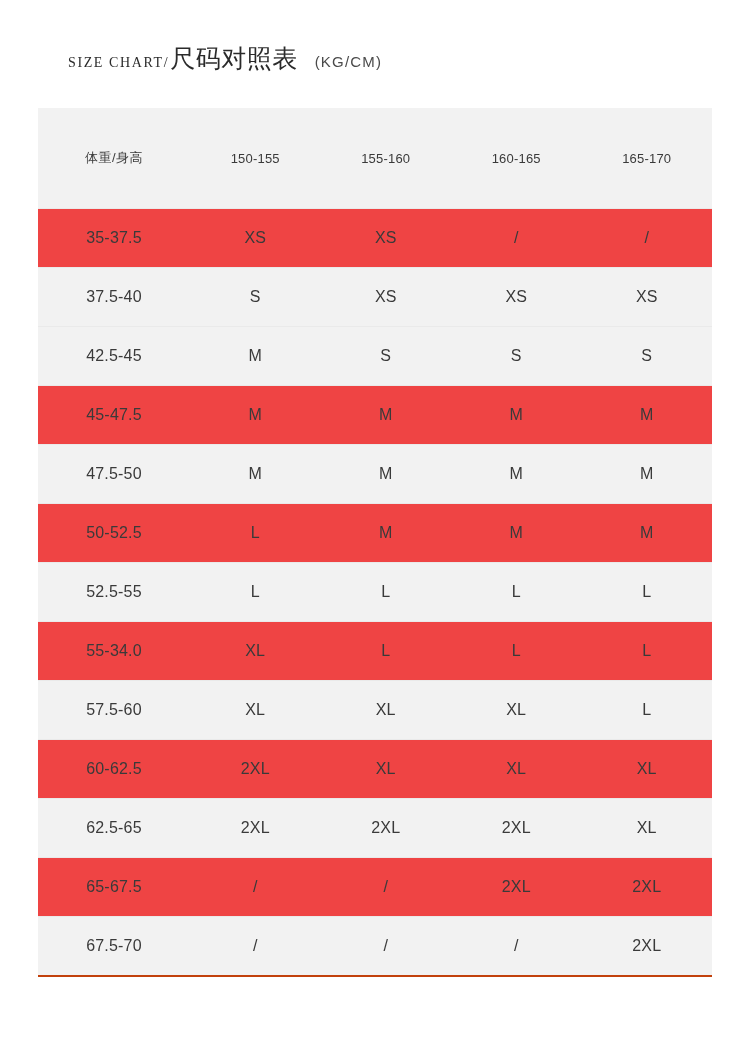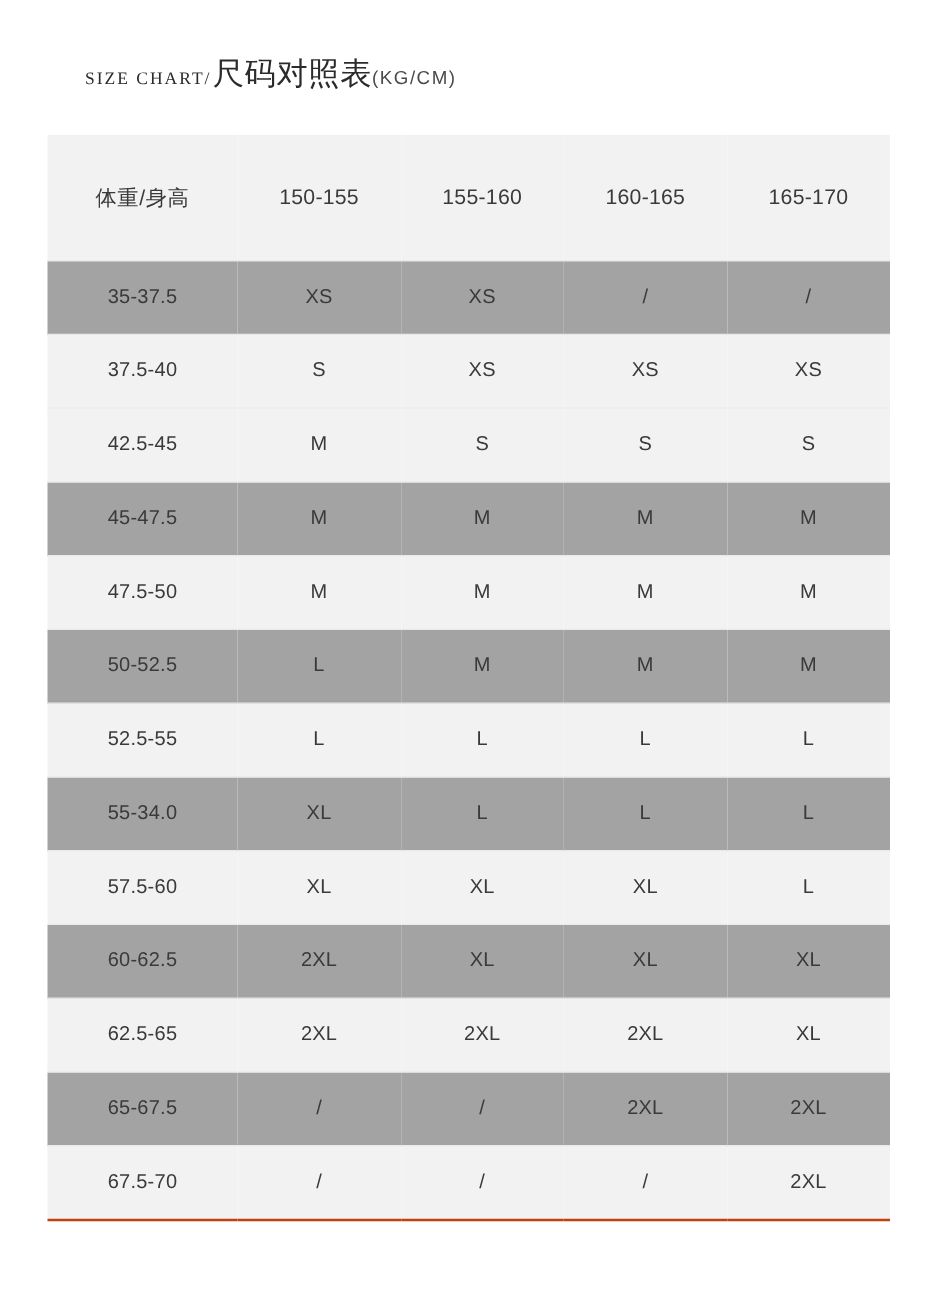--- a/index.html
+++ b/index.html
@@ -46,21 +46,21 @@
     color: #2b2b2b;
     font-weight: 400;
     margin-left: 1px;
   }
   .title-unit {
     font-family: "Liberation Sans", "DejaVu Sans", sans-serif;
     font-size: 15px;
     letter-spacing: 1.2px;
     color: #4a4a4a;
     font-weight: 400;
-    margin-left: 0px;
+    margin-left: 17px;
   }
 
   
   .size-table {
     position: absolute;
     left: 38px;
     top: 108px;
     width: 674px;
     border-collapse: collapse;
     table-layout: fixed;
@@ -73,37 +73,37 @@
     text-align: center;
     vertical-align: middle;
     font-weight: 400;
     padding: 0;
     border: 0;
   }
 
   .size-table thead th {
     height: 100px;
     background: #f2f2f2;
-    font-size: 17px;
+    font-size: 13px;
     color: #3a3a3a;
     letter-spacing: 0.2px;
   }
   .size-table thead th.hdr-cn {
     font-family: "Liberation Sans", "DejaVu Sans", sans-serif;
     letter-spacing: 0.5px;
   }
 
   .size-table tbody td {
     height: 58px;
     font-size: 16px;
     color: #3a3a3a;
     letter-spacing: 0.2px;
     border-top: 1px solid #eaeaea;
   }
-  .size-table tbody tr.odd  td { background: #a3a3a3; }
+  .size-table tbody tr.odd  td { background: #ef4444; }
   .size-table tbody tr.even td { background: #f2f2f2; }
   .size-table tbody tr:first-child td { border-top: 1px solid #eaeaea; }
   .size-table tbody tr:last-child td { border-bottom: 2px solid #c2410c; }
 
   td.na, td.size-val { font-variant-numeric: lining-nums; }
 </style>
 </head>
 <body>
 
 <div class="page">

